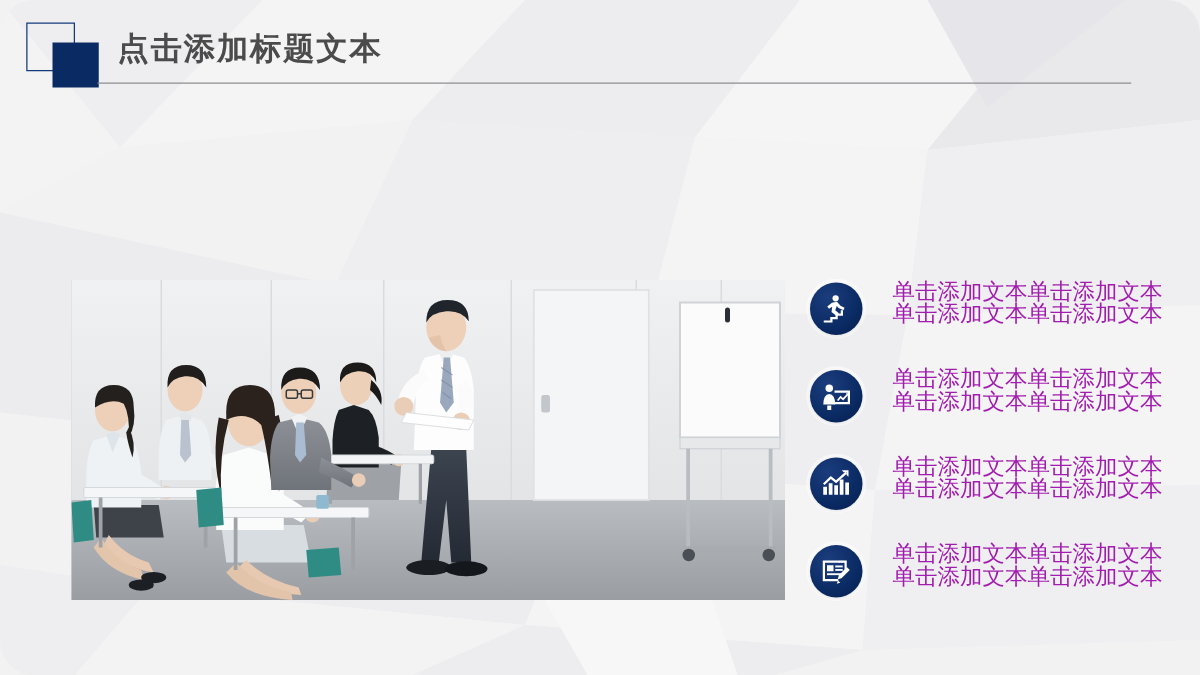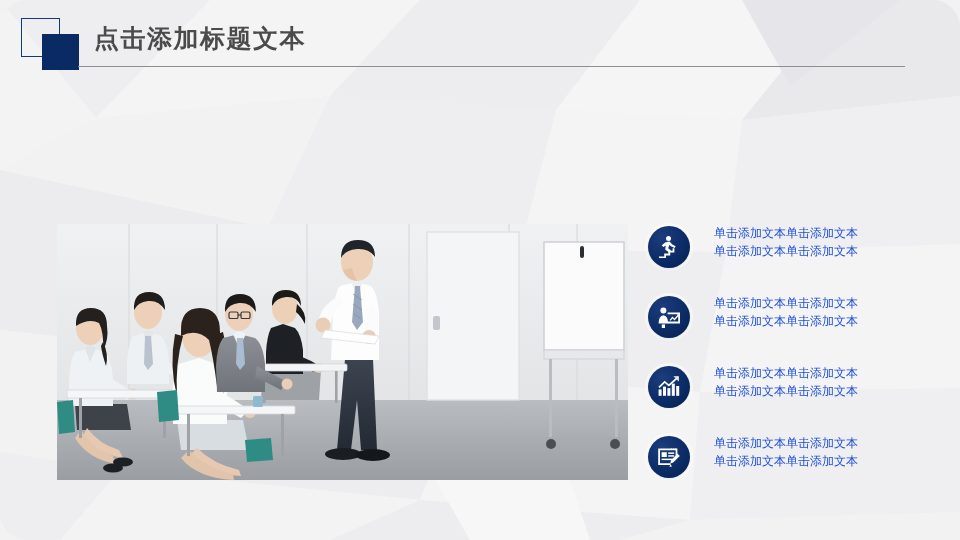--- a/index.html
+++ b/index.html
@@ -56,21 +56,21 @@
   }
   .bullet-icon{
     position:absolute;left:0;top:4px;width:42px;height:42px;border-radius:50%;
     background:radial-gradient(circle at 34% 28%, #1b3d7d 0%, #0a2a63 62%, #081f4c 100%);
     box-shadow:0 0 0 3px rgba(255,255,255,.55), 0 1px 3px rgba(0,0,0,.18);
     display:flex;align-items:center;justify-content:center;
   }
   .bullet-icon svg{display:block;}
   .bullet-text{
     position:absolute;left:66px;top:2px;width:234px;
-    font-size:12px;line-height:18px;color:#1d4ed8;
+    font-size:18px;line-height:18px;color:#a21caf;
   }
   .bullet-text .ln{display:block;white-space:nowrap;}
 </style>
 </head>
 <body>
 
 <div id="slide">
 
   <svg id="poly-bg" viewBox="0 0 960 540" preserveAspectRatio="none">
     <rect x="0" y="0" width="960" height="540" fill="#f1f1f2"></rect>

